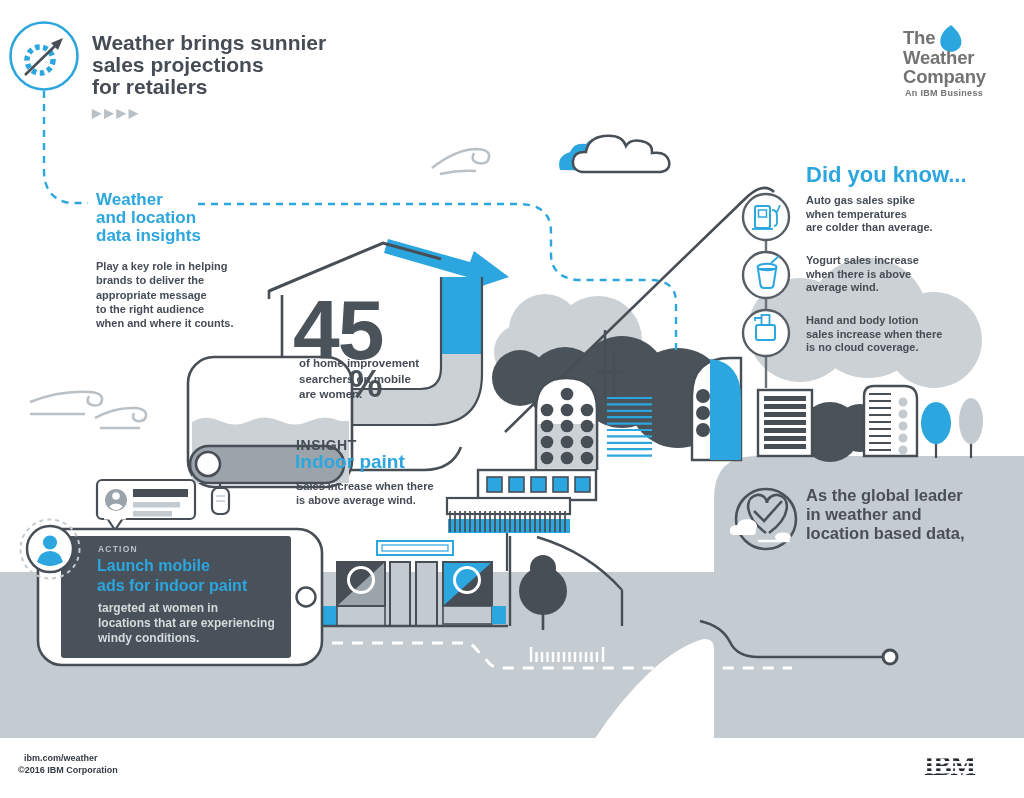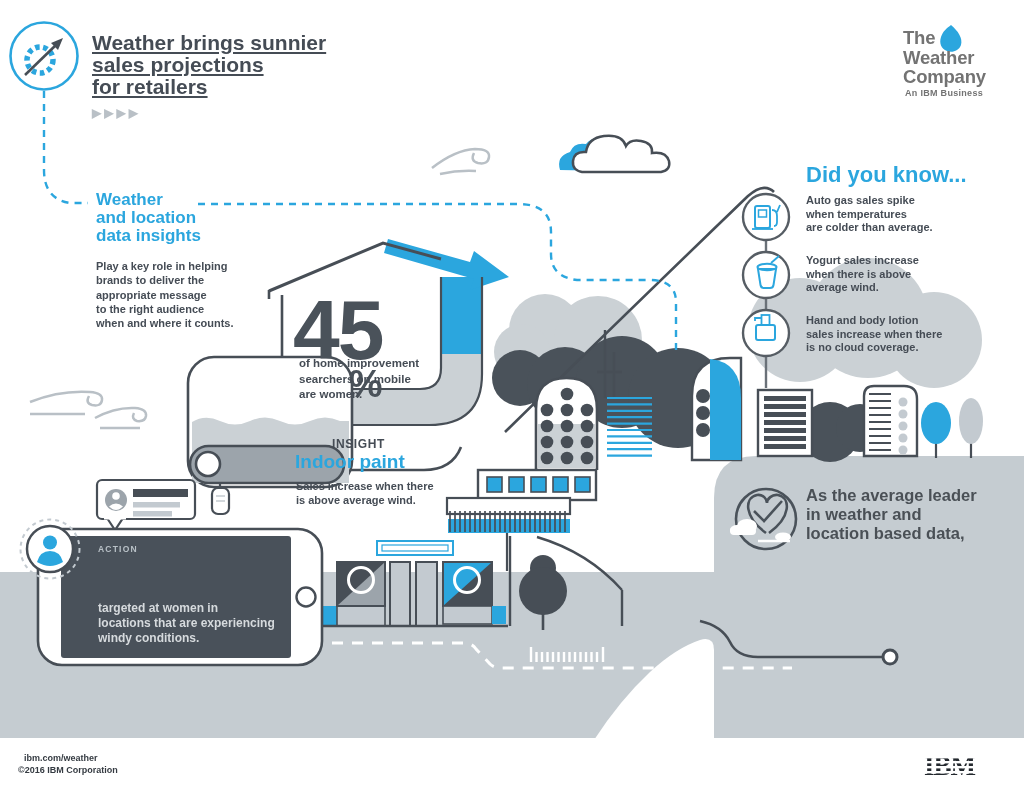--- a/index.html
+++ b/index.html
@@ -3,31 +3,31 @@
 <meta charset="utf-8">
 <style>
   html,body{margin:0;padding:0;background:#fff;}
   .stage{position:relative;width:1024px;height:798px;background:#ffffff;overflow:hidden;
          font-family:"Liberation Sans",sans-serif;}
   svg{position:absolute;left:0;top:0;}
   .t{position:absolute;font-weight:bold;white-space:nowrap;}
   .ink{color:#454C55;}
   .blue{color:#2BA6DE;}
   .navy{color:#737373;}
-  .title{font-size:21px;line-height:22px;text-decoration:underline;}
+  .title{font-size:21px;line-height:22px;}
   .arrows{font-size:12px;letter-spacing:3px;color:#B9C0C6;}
   .brand{font-size:18.5px;line-height:19.5px;letter-spacing:-0.2px;}
   .tagline{font-size:9px;letter-spacing:0.3px;}
   .h-blue{font-size:17px;line-height:18px;}
   .body11{font-size:11px;line-height:14.3px;}
   .stat-row{display:flex;align-items:flex-end;}
   .stat-num{font-size:84px;line-height:0.82;color:#4A525A;letter-spacing:-2px;}
   .stat-pct{font-size:38px;line-height:1;color:#4A525A;margin-left:2px;}
   .cap{font-size:11.5px;line-height:15.5px;}
-  .ins-label{font-size:12px;letter-spacing:0.6px;margin-left:36px;}
+  .ins-label{font-size:14px;letter-spacing:0.6px;}
   .ins-head{font-size:19px;}
   .dyk-head{font-size:22px;}
   .dyk-item{font-size:11px;line-height:13.5px;}
   .act-label{font-size:8.5px;letter-spacing:1.2px;color:#B9C1C7;}
   .act-head{font-size:16px;line-height:19.5px;}
   .act-body{font-size:12px;line-height:15px;color:#D6DADD;}
   .ld-head{font-size:16.5px;line-height:19px;color:#4A5056;}
   .ld-body{font-size:11.5px;line-height:13.6px;color:#4A5056;}
   .foot{font-size:9px;line-height:12px;color:#353B42;}
 </style>
@@ -385,28 +385,32 @@
   <div>when temperatures</div>
   <div>are colder than average.</div>
 </div>
 <div class="t dyk-item ink" style="left:806px;top:314px;">
   <div>Hand and body lotion</div>
   <div>sales increase when there</div>
   <div>is no cloud coverage.</div>
 </div>
 
 <div class="t act-label" style="left:98px;top:544px;">ACTION</div>
+<div class="t act-head blue" style="left:97px;top:556px;">
+  <div>Launch mobile</div>
+  <div>ads for indoor paint</div>
+</div>
 <div class="t act-body" style="left:98px;top:601px;">
   <div>targeted at women in</div>
   <div>locations that are experiencing</div>
   <div>windy conditions.</div>
 </div>
 
 <div class="t ld-head" style="left:806px;top:486px;">
-  <div>As the average leader</div>
+  <div>As the global leader</div>
   <div>in weather and</div>
   <div>location based data,</div>
 </div>
 
 <div class="t foot" style="left:16px;top:752px;font-weight:bold;margin-left:8px;">ibm.com/weather</div>
 <div class="t foot" style="left:18px;top:764px;font-weight:bold;">©2016 IBM Corporation</div>
 
 </div>
 
 </body></html>

